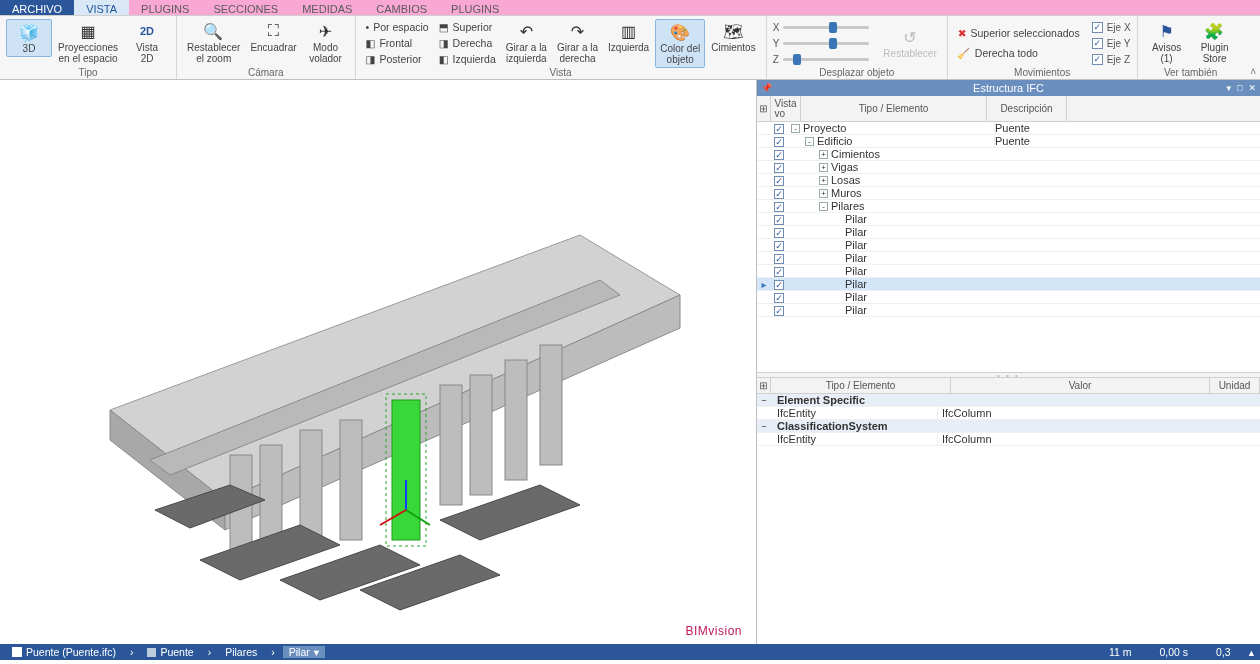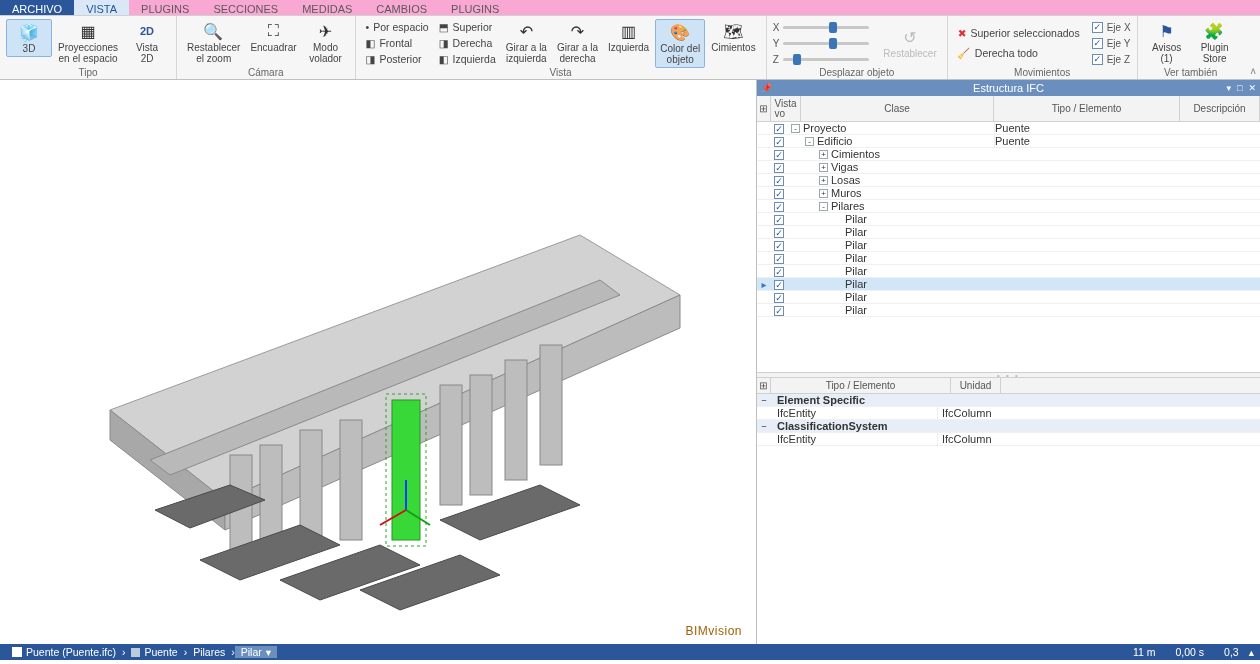--- a/index.html
+++ b/index.html
@@ -25,21 +25,21 @@
   .stack { display: flex; flex-direction: column; gap: 0px; }
   .axis-row { display:flex; align-items:center; gap:4px; font-size:10px; color:#555; height:15px;}
   .slider { width: 86px; height: 3px; background:#c8c8c8; position:relative; border-radius:2px;}
   .slider .thumb { position:absolute; top:-4px; width:8px; height:11px; background:#3a76b5; border-radius:2px;}
   .chk { width:11px; height:11px; border:1px solid #6f8db3; background:#fff; display:inline-flex; align-items:center; justify-content:center; font-size:9px; color:#2b579a;}
   .collapse-caret { position:absolute; right:4px; bottom:2px; font-size:10px; color:#777;}
 
   
   .main { display:flex; height: 564px; }
   .viewport { flex:1; position:relative; background:#ffffff; }
-  .viewport .watermark { position:absolute; right:14px; bottom:6px; font-size:12px; color:#a16207; letter-spacing:.5px;}
+  .viewport .watermark { position:absolute; right:14px; bottom:6px; font-size:12px; color:#be185d; letter-spacing:.5px;}
   .viewport svg { position:absolute; inset:0; }
 
   
   .right { width: 504px; display:flex; flex-direction:column; border-left:1px solid #c0c0c0; }
   .panel-title { background:#6a8fbf; color:#fff; font-size:11px; height:16px; display:flex; align-items:center; justify-content:center; position:relative;}
   .panel-title .win-ctrls { position:absolute; right:4px; display:flex; gap:6px; font-size:9px;}
   .panel-title .pin { position:absolute; left:4px; font-size:9px;}
   .tree-head, .prop-head { display:flex; background:#f3f3f3; border-bottom:1px solid #d0d0d0; height:26px; }
   .th { border-right:1px solid #d0d0d0; display:flex; align-items:center; justify-content:center; font-size:10px; color:#555; }
   .th.activo { width:30px; line-height:10px;}
@@ -68,21 +68,21 @@
   .prop-head .th.un { width: 50px;}
   .prop-body { flex:1; background:#fff; font-size:11px;}
   .prop-row { display:flex; height:13px; border-bottom:1px solid #f0f0f0; align-items:center;}
   .prop-row.group { background:#e7eef7; font-weight:bold;}
   .pc-exp { width:14px; text-align:center; font-size:9px; color:#666;}
   .pc-name { width:166px; padding-left:6px;}
   .pc-val { flex:1; border-left:1px solid #eee; padding-left:4px;}
   .pc-un { width:50px; border-left:1px solid #eee;}
 
   
-  .status { height:16px; background:#2b579a; color:#fff; display:flex; align-items:center; font-size:10.5px; padding:0 6px; }
+  .status { height:16px; background:#2b579a; color:#fff; display:flex; align-items:center; font-size:10.5px; padding:0 6px; gap:8px;}
   .crumb { display:flex; align-items:center; gap:4px; padding:0 6px;}
   .crumb.sel { background:#6a8fbf;}
   .status .spacer { flex:1;}
   .status .metric { padding:0 10px;}
   .file-ic { width:10px; height:10px; background:#fff; display:inline-block;}
   .cube-ic { width:9px; height:9px; background:#bcd; display:inline-block;}
 </style>
 </head>
 <body>
 
@@ -323,21 +323,20 @@
       <span class="win-ctrls">
         <span>▾</span>
         <span>□</span>
         <span>✕</span>
       </span>
     </div>
     <div class="tree-head">
       <div class="th" style="width:14px;">⊞</div>
       <div class="th activo" style="white-space:pre;">Vista
 vo</div>
-      <div class="th clase">Clase</div>
       <div class="th tipo">Tipo / Elemento</div>
       <div class="th desc">Descripción</div>
     </div>
     <div class="tree-body" id="tree-body" style="height:256px;">
         <div class="tree-row">
           <div class="cell-sel"></div>
           <div class="cell-chk"><span class="chk">✓</span></div>
           <div class="cell-cls">
             <span class="indent" style="width:4px"></span>
             <span class="expander">-</span>
@@ -500,20 +499,21 @@
           <div class="cell-tipo"></div>
           <div class="cell-desc"></div>
         </div>
       </div>
 
     <div class="splitter">• • •</div>
 
     <div class="prop-head" style="height:16px;">
       <div class="th" style="width:14px;">⊞</div>
       <div class="th tp">Tipo / Elemento</div>
+      <div class="th val">Valor</div>
       <div class="th un">Unidad</div>
     </div>
     <div class="prop-body" id="prop-body">
         <div class="prop-row group">
           <div class="pc-exp">–</div>
           <div class="pc-name">Element Specific</div>
           <div class="pc-val"></div>
           <div class="pc-un"></div>
         </div>
         <div class="prop-row">

